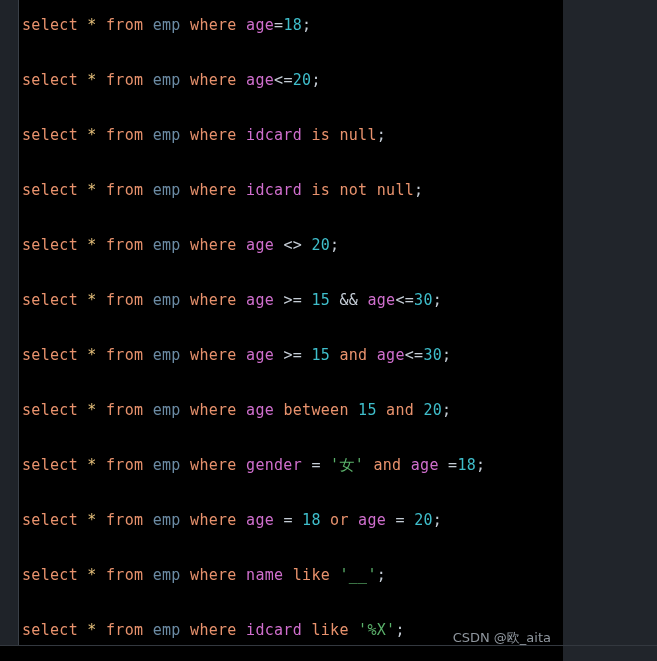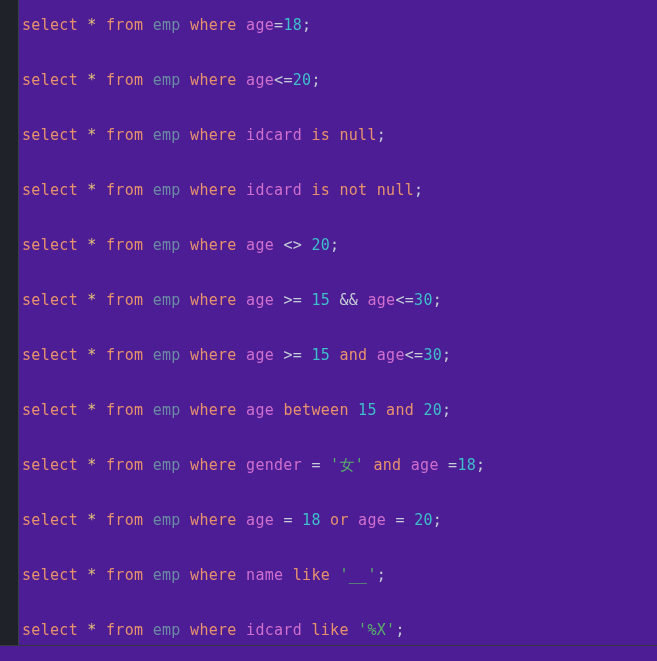--- a/index.html
+++ b/index.html
@@ -9,23 +9,23 @@
   }
   body {
     width: 657px;
     height: 661px;
     overflow: hidden;
     font-family: "DejaVu Sans Mono", "Liberation Mono", monospace;
   }
 
   #editor {
     position: relative;
-    width: 657px;
+    width: 563px;
     height: 661px;
-    background: #4c1d95;
+    background: #000000;
     box-sizing: border-box;
   }
 
   
   #gutter {
     position: absolute;
     left: 0;
     top: 0;
     width: 19px;
     height: 645px;
@@ -111,14 +111,15 @@
       <div class="code-line blank">&nbsp;</div>
       <div class="code-line"><span class="tok-keyword">select</span><span class="tok-plain"> </span><span class="tok-star">*</span><span class="tok-plain"> </span><span class="tok-keyword">from</span><span class="tok-plain"> </span><span class="tok-table">emp</span><span class="tok-plain"> </span><span class="tok-keyword">where</span><span class="tok-plain"> </span><span class="tok-column">age</span><span class="tok-plain"> </span><span class="tok-operator">=</span><span class="tok-plain"> </span><span class="tok-number">18</span><span class="tok-plain"> </span><span class="tok-keyword">or</span><span class="tok-plain"> </span><span class="tok-column">age</span><span class="tok-plain"> </span><span class="tok-operator">=</span><span class="tok-plain"> </span><span class="tok-number">20</span><span class="tok-punct">;</span></div>
       <div class="code-line blank">&nbsp;</div>
       <div class="code-line"><span class="tok-keyword">select</span><span class="tok-plain"> </span><span class="tok-star">*</span><span class="tok-plain"> </span><span class="tok-keyword">from</span><span class="tok-plain"> </span><span class="tok-table">emp</span><span class="tok-plain"> </span><span class="tok-keyword">where</span><span class="tok-plain"> </span><span class="tok-column">name</span><span class="tok-plain"> </span><span class="tok-keyword">like</span><span class="tok-plain"> </span><span class="tok-string">'__'</span><span class="tok-punct">;</span></div>
       <div class="code-line blank">&nbsp;</div>
       <div class="code-line"><span class="tok-keyword">select</span><span class="tok-plain"> </span><span class="tok-star">*</span><span class="tok-plain"> </span><span class="tok-keyword">from</span><span class="tok-plain"> </span><span class="tok-table">emp</span><span class="tok-plain"> </span><span class="tok-keyword">where</span><span class="tok-plain"> </span><span class="tok-column">idcard</span><span class="tok-plain"> </span><span class="tok-keyword">like</span><span class="tok-plain"> </span><span class="tok-string">'%X'</span><span class="tok-punct">;</span></div>
     </div>
 
   <div id="bottom-rule"></div>
 
+  <div id="watermark">CSDN @欧_aita</div>
 
 </div>
 
 </body></html>

